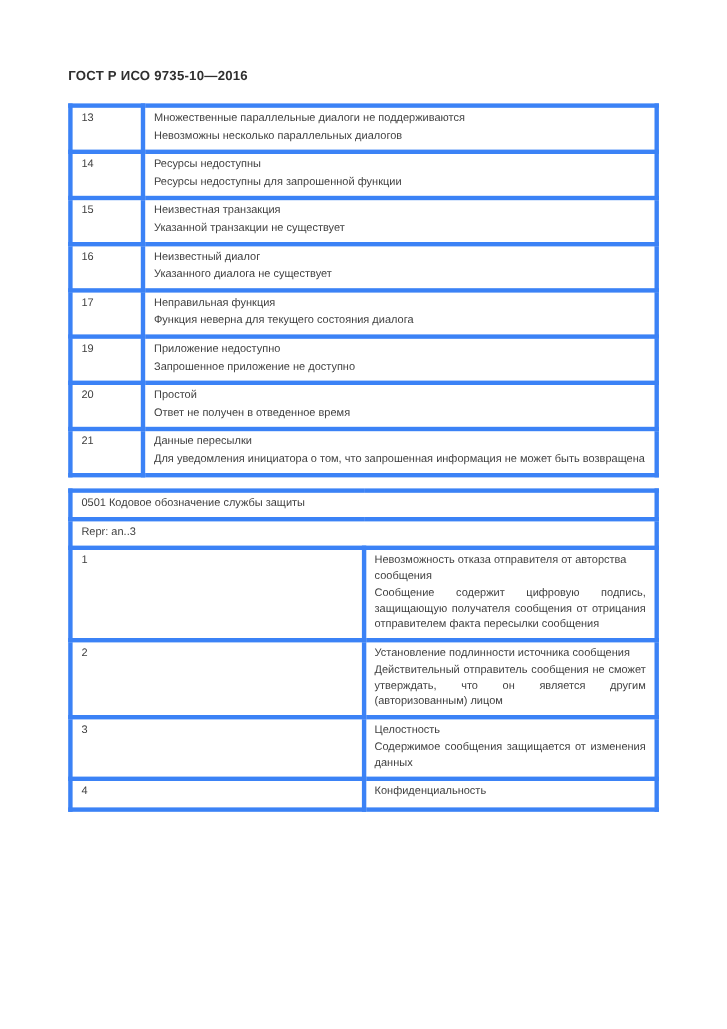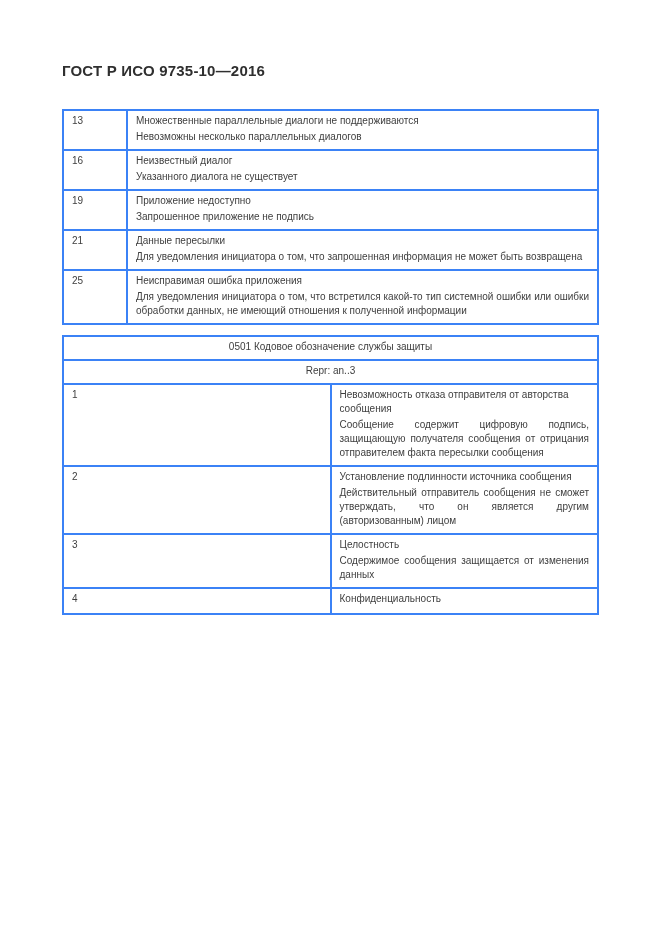--- a/index.html
+++ b/index.html
@@ -16,51 +16,50 @@
     overflow: hidden;
   }
   .page {
     position: absolute;
     left: 62px;
     top: 62px;
     width: 537px;
   }
   .doc-header {
     font-weight: bold;
-    font-size: 15px;
+    font-size: 12px;
     color: #2f2f2f;
     letter-spacing: 0.2px;
-    margin: 0 0 30px 0;
+    margin: 0 0 18px 0;
   }
   table.gost-table {
     border-collapse: collapse;
     width: 537px;
     table-layout: fixed;
   }
   table.gost-table td {
-    border: 2px solid #3b82f6;
+    border: 4px solid #3b82f6;
     vertical-align: top;
     font-size: 10px;
     line-height: 14px;
     padding: 3px 8px 5px 8px;
   }
   td.num {
     width: 46px;
     padding-left: 7px;
   }
   td.desc .row-title {
     margin: 0 0 2px 0;
   }
   td.desc .row-text {
     text-align: justify;
     margin: 0;
   }
   td.fullrow {
     padding: 3px 8px 4px 7px;
-    text-align: center;
   }
   .table-gap {
     height: 10px;
   }
 </style>
 </head>
 <body>
 
 <div class="page">
 
@@ -69,45 +68,66 @@
   <table class="gost-table">
     <tbody>
       <tr>
         <td class="num">13</td>
         <td class="desc">
           <div class="row-title">Множественные параллельные диалоги не поддерживаются</div>
           <div class="row-text">Невозможны несколько параллельных диалогов</div>
         </td>
       </tr>
       <tr>
+        <td class="num">14</td>
+        <td class="desc">
+          <div class="row-title">Ресурсы недоступны</div>
+          <div class="row-text">Ресурсы недоступны для запрошенной функции</div>
+        </td>
+      </tr>
+      <tr>
+        <td class="num">15</td>
+        <td class="desc">
+          <div class="row-title">Неизвестная транзакция</div>
+          <div class="row-text">Указанной транзакции не существует</div>
+        </td>
+      </tr>
+      <tr>
         <td class="num">16</td>
         <td class="desc">
           <div class="row-title">Неизвестный диалог</div>
           <div class="row-text">Указанного диалога не существует</div>
         </td>
       </tr>
       <tr>
+        <td class="num">17</td>
+        <td class="desc">
+          <div class="row-title">Неправильная функция</div>
+          <div class="row-text">Функция неверна для текущего состояния диалога</div>
+        </td>
+      </tr>
+      <tr>
         <td class="num">19</td>
         <td class="desc">
           <div class="row-title">Приложение недоступно</div>
-          <div class="row-text">Запрошенное приложение не подпись</div>
+          <div class="row-text">Запрошенное приложение не доступно</div>
+        </td>
+      </tr>
+      <tr>
+        <td class="num">20</td>
+        <td class="desc">
+          <div class="row-title">Простой</div>
+          <div class="row-text">Ответ не получен в отведенное время</div>
         </td>
       </tr>
       <tr>
         <td class="num">21</td>
         <td class="desc">
           <div class="row-title">Данные пересылки</div>
           <div class="row-text">Для уведомления инициатора о том, что запрошенная информация не может быть возвращена</div>
-        </td>
-      </tr>
-      <tr>
-        <td class="num">25</td>
-        <td class="desc">
-          <div class="row-title">Неисправимая ошибка приложения</div>
-          <div class="row-text">Для уведомления инициатора о том, что встретился какой-то тип системной ошибки или ошибки обработки данных, не имеющий отношения к полученной информации</div>
         </td>
       </tr>
     </tbody>
   </table>
 
   <div class="table-gap"></div>
 
   <table class="gost-table">
     <tbody>
       <tr>

